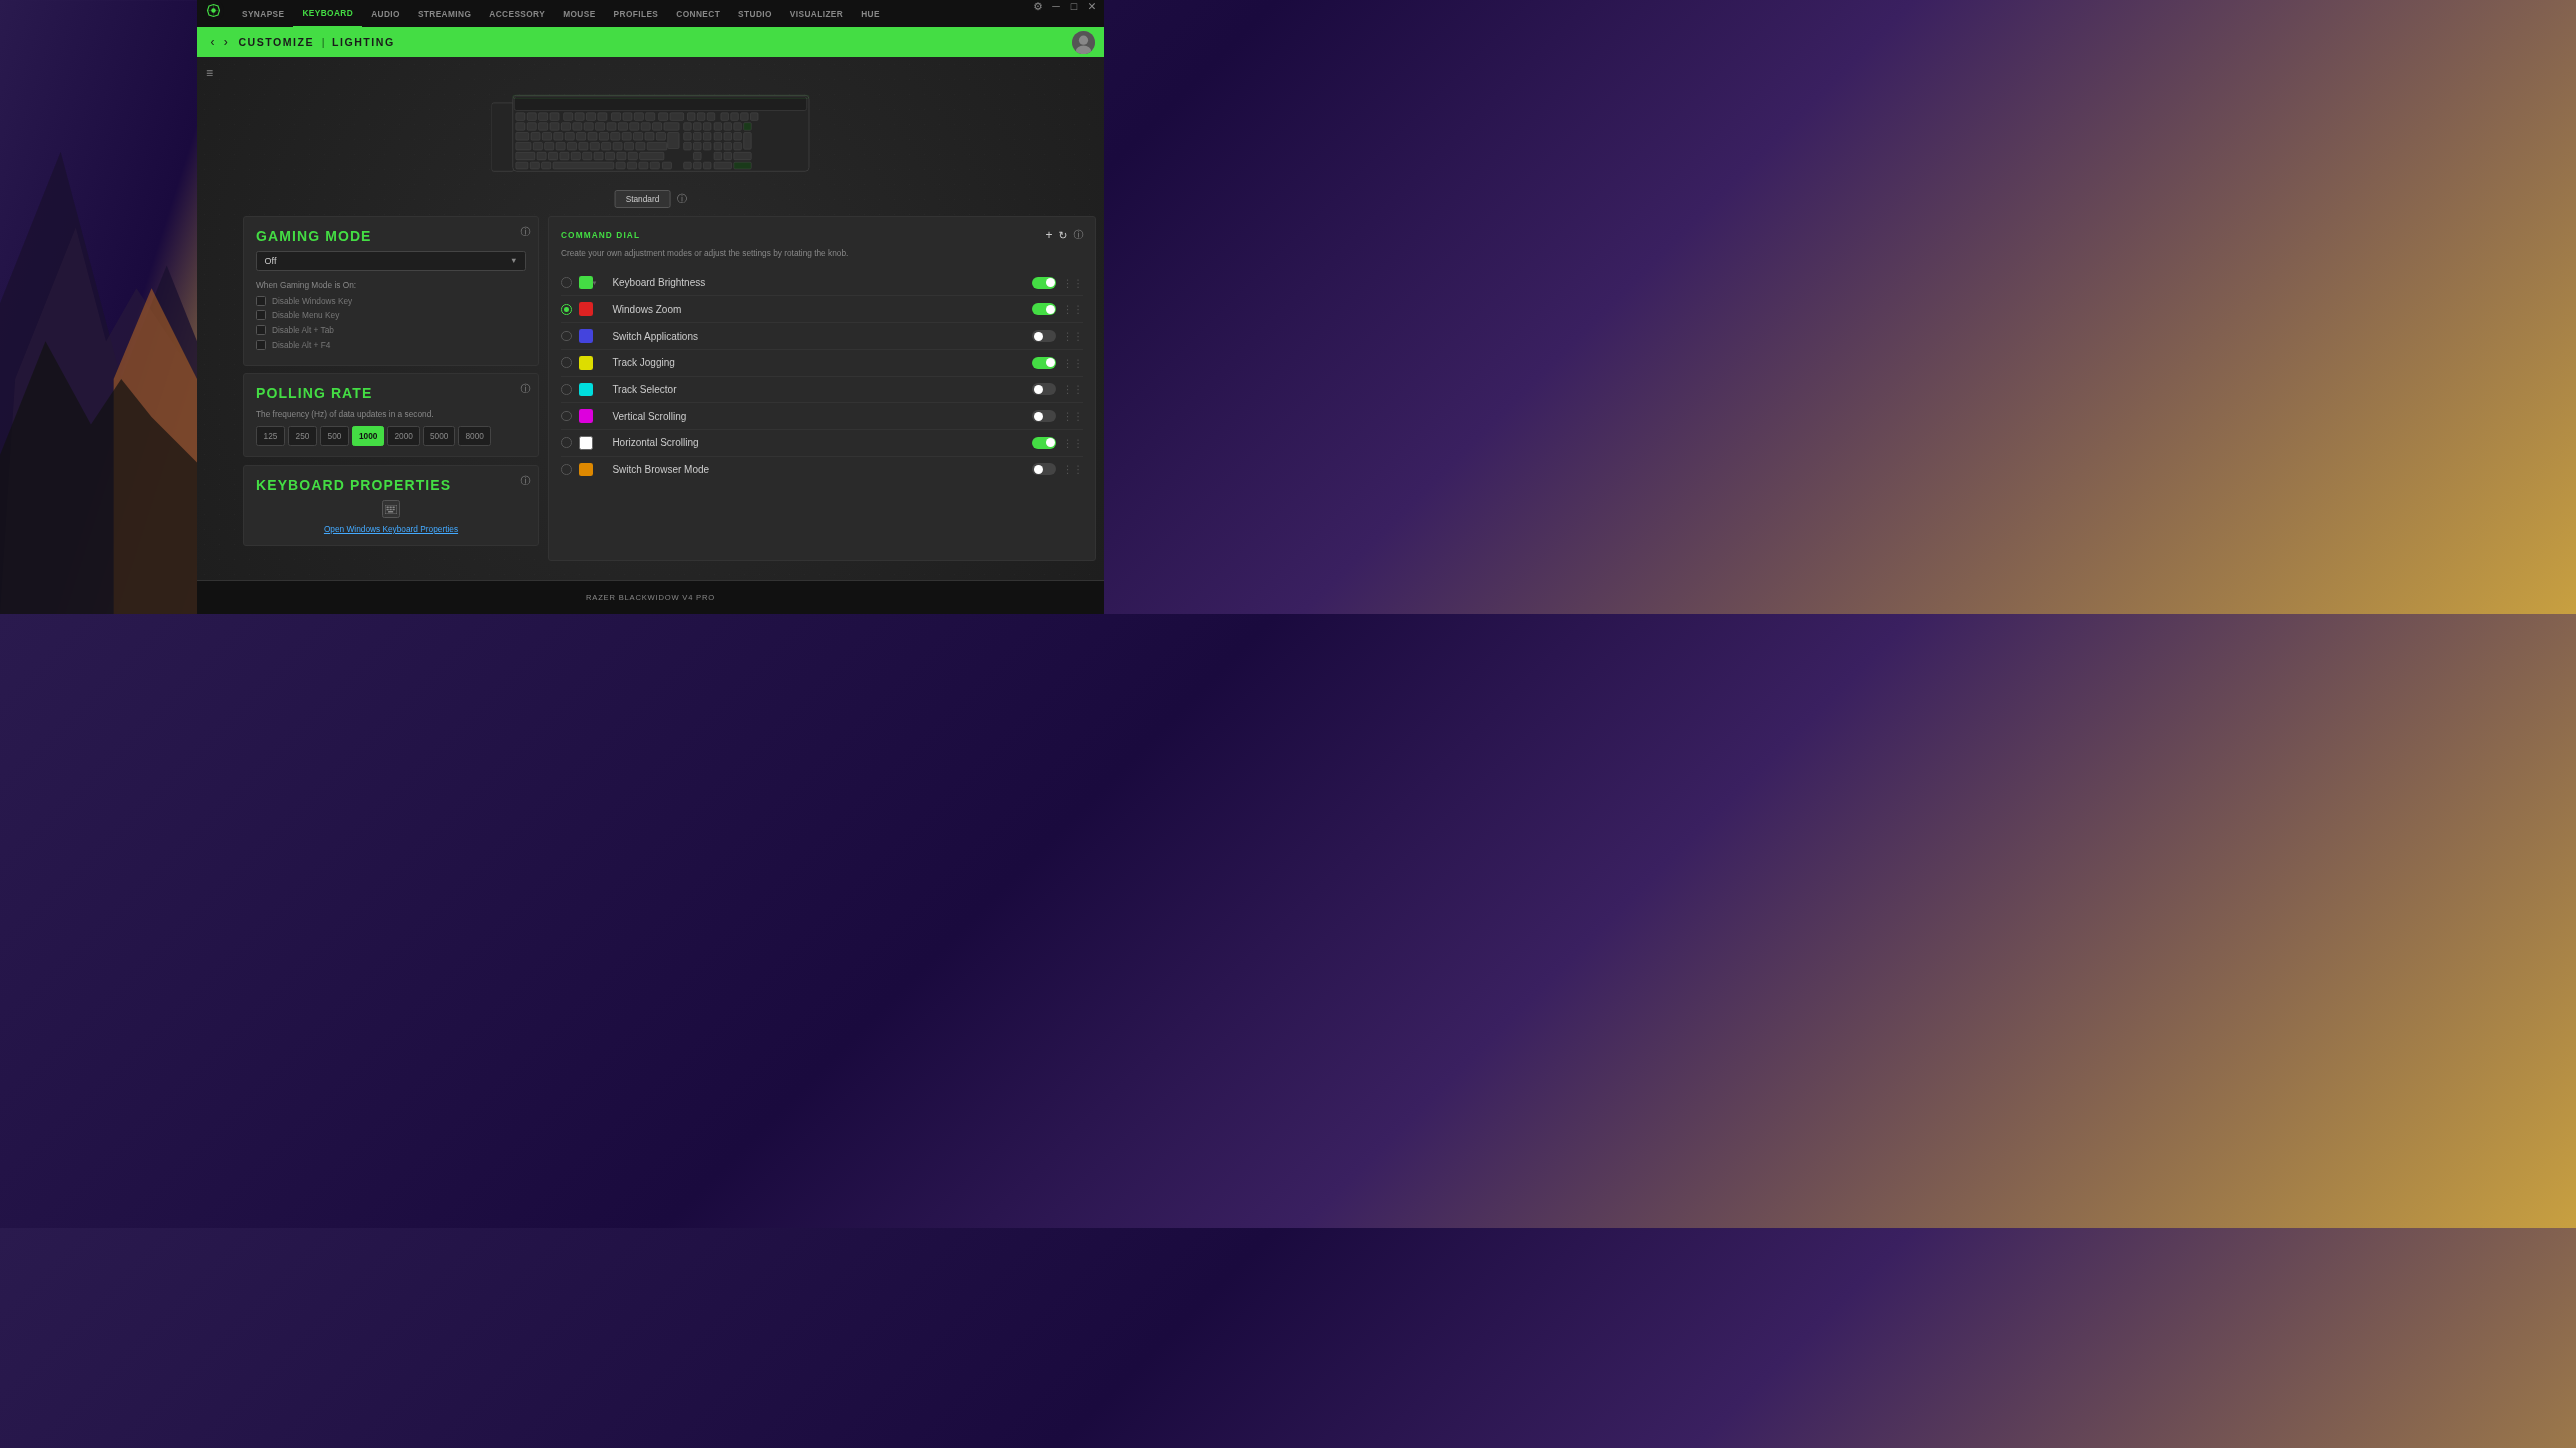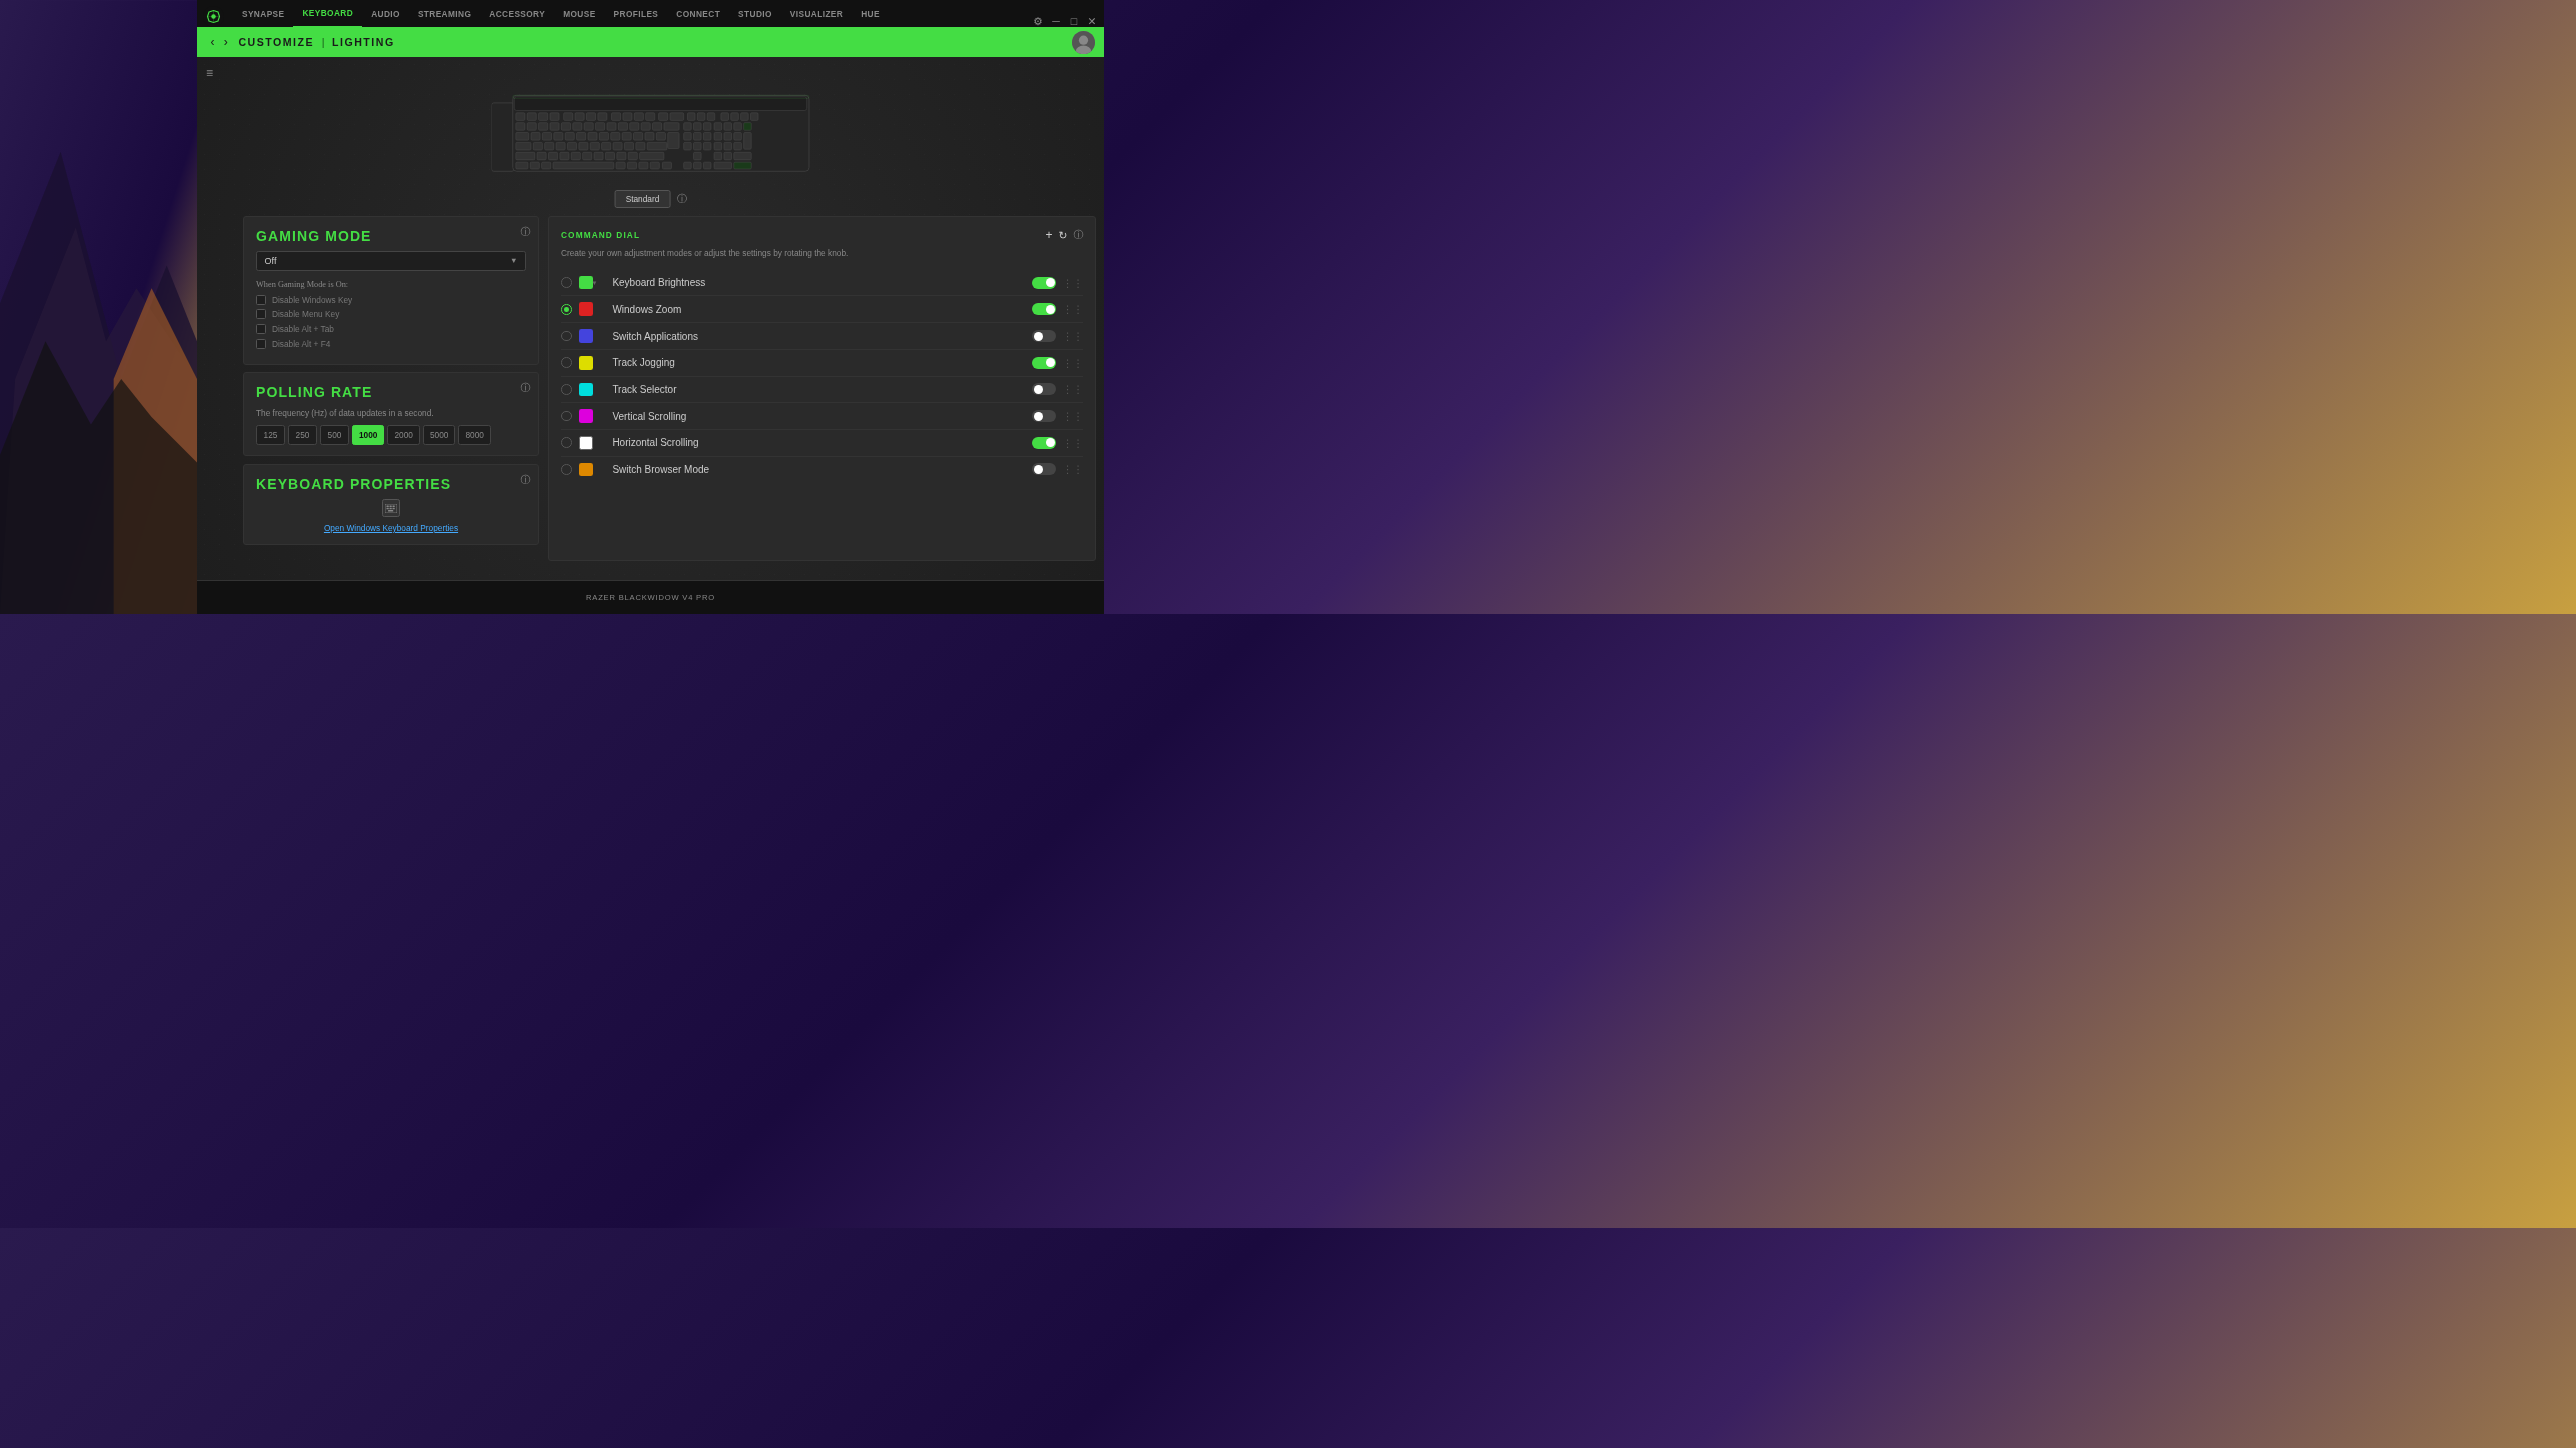--- a/index.html
+++ b/index.html
@@ -20,21 +20,21 @@
       bottom: 0;
       background: #1a1a1a;
       display: flex;
       flex-direction: column;
     }
 
     
     .top-nav {
       background: #111111;
       display: flex;
-      align-items: flex-end;
+      align-items: flex-start;
       height: 27px;
       padding: 0 6px;
       gap: 0;
       flex-shrink: 0;
     }
 
     .top-nav .razer-logo {
       width: 21px;
       height: 21px;
       margin-right: 9px;
@@ -259,21 +259,20 @@
 
     .gaming-mode-dropdown-arrow {
       color: #888;
       font-size: 7.6px;
     }
 
     .when-on-text {
       color: #888;
       font-size: 8.3px;
       margin-bottom: 6px;
-      font-family: Liberation Serif, serif;
     }
 
     .checkbox-row {
       display: flex;
       align-items: center;
       gap: 6px;
       margin-bottom: 4.6px;
     }
 
     .checkbox {

